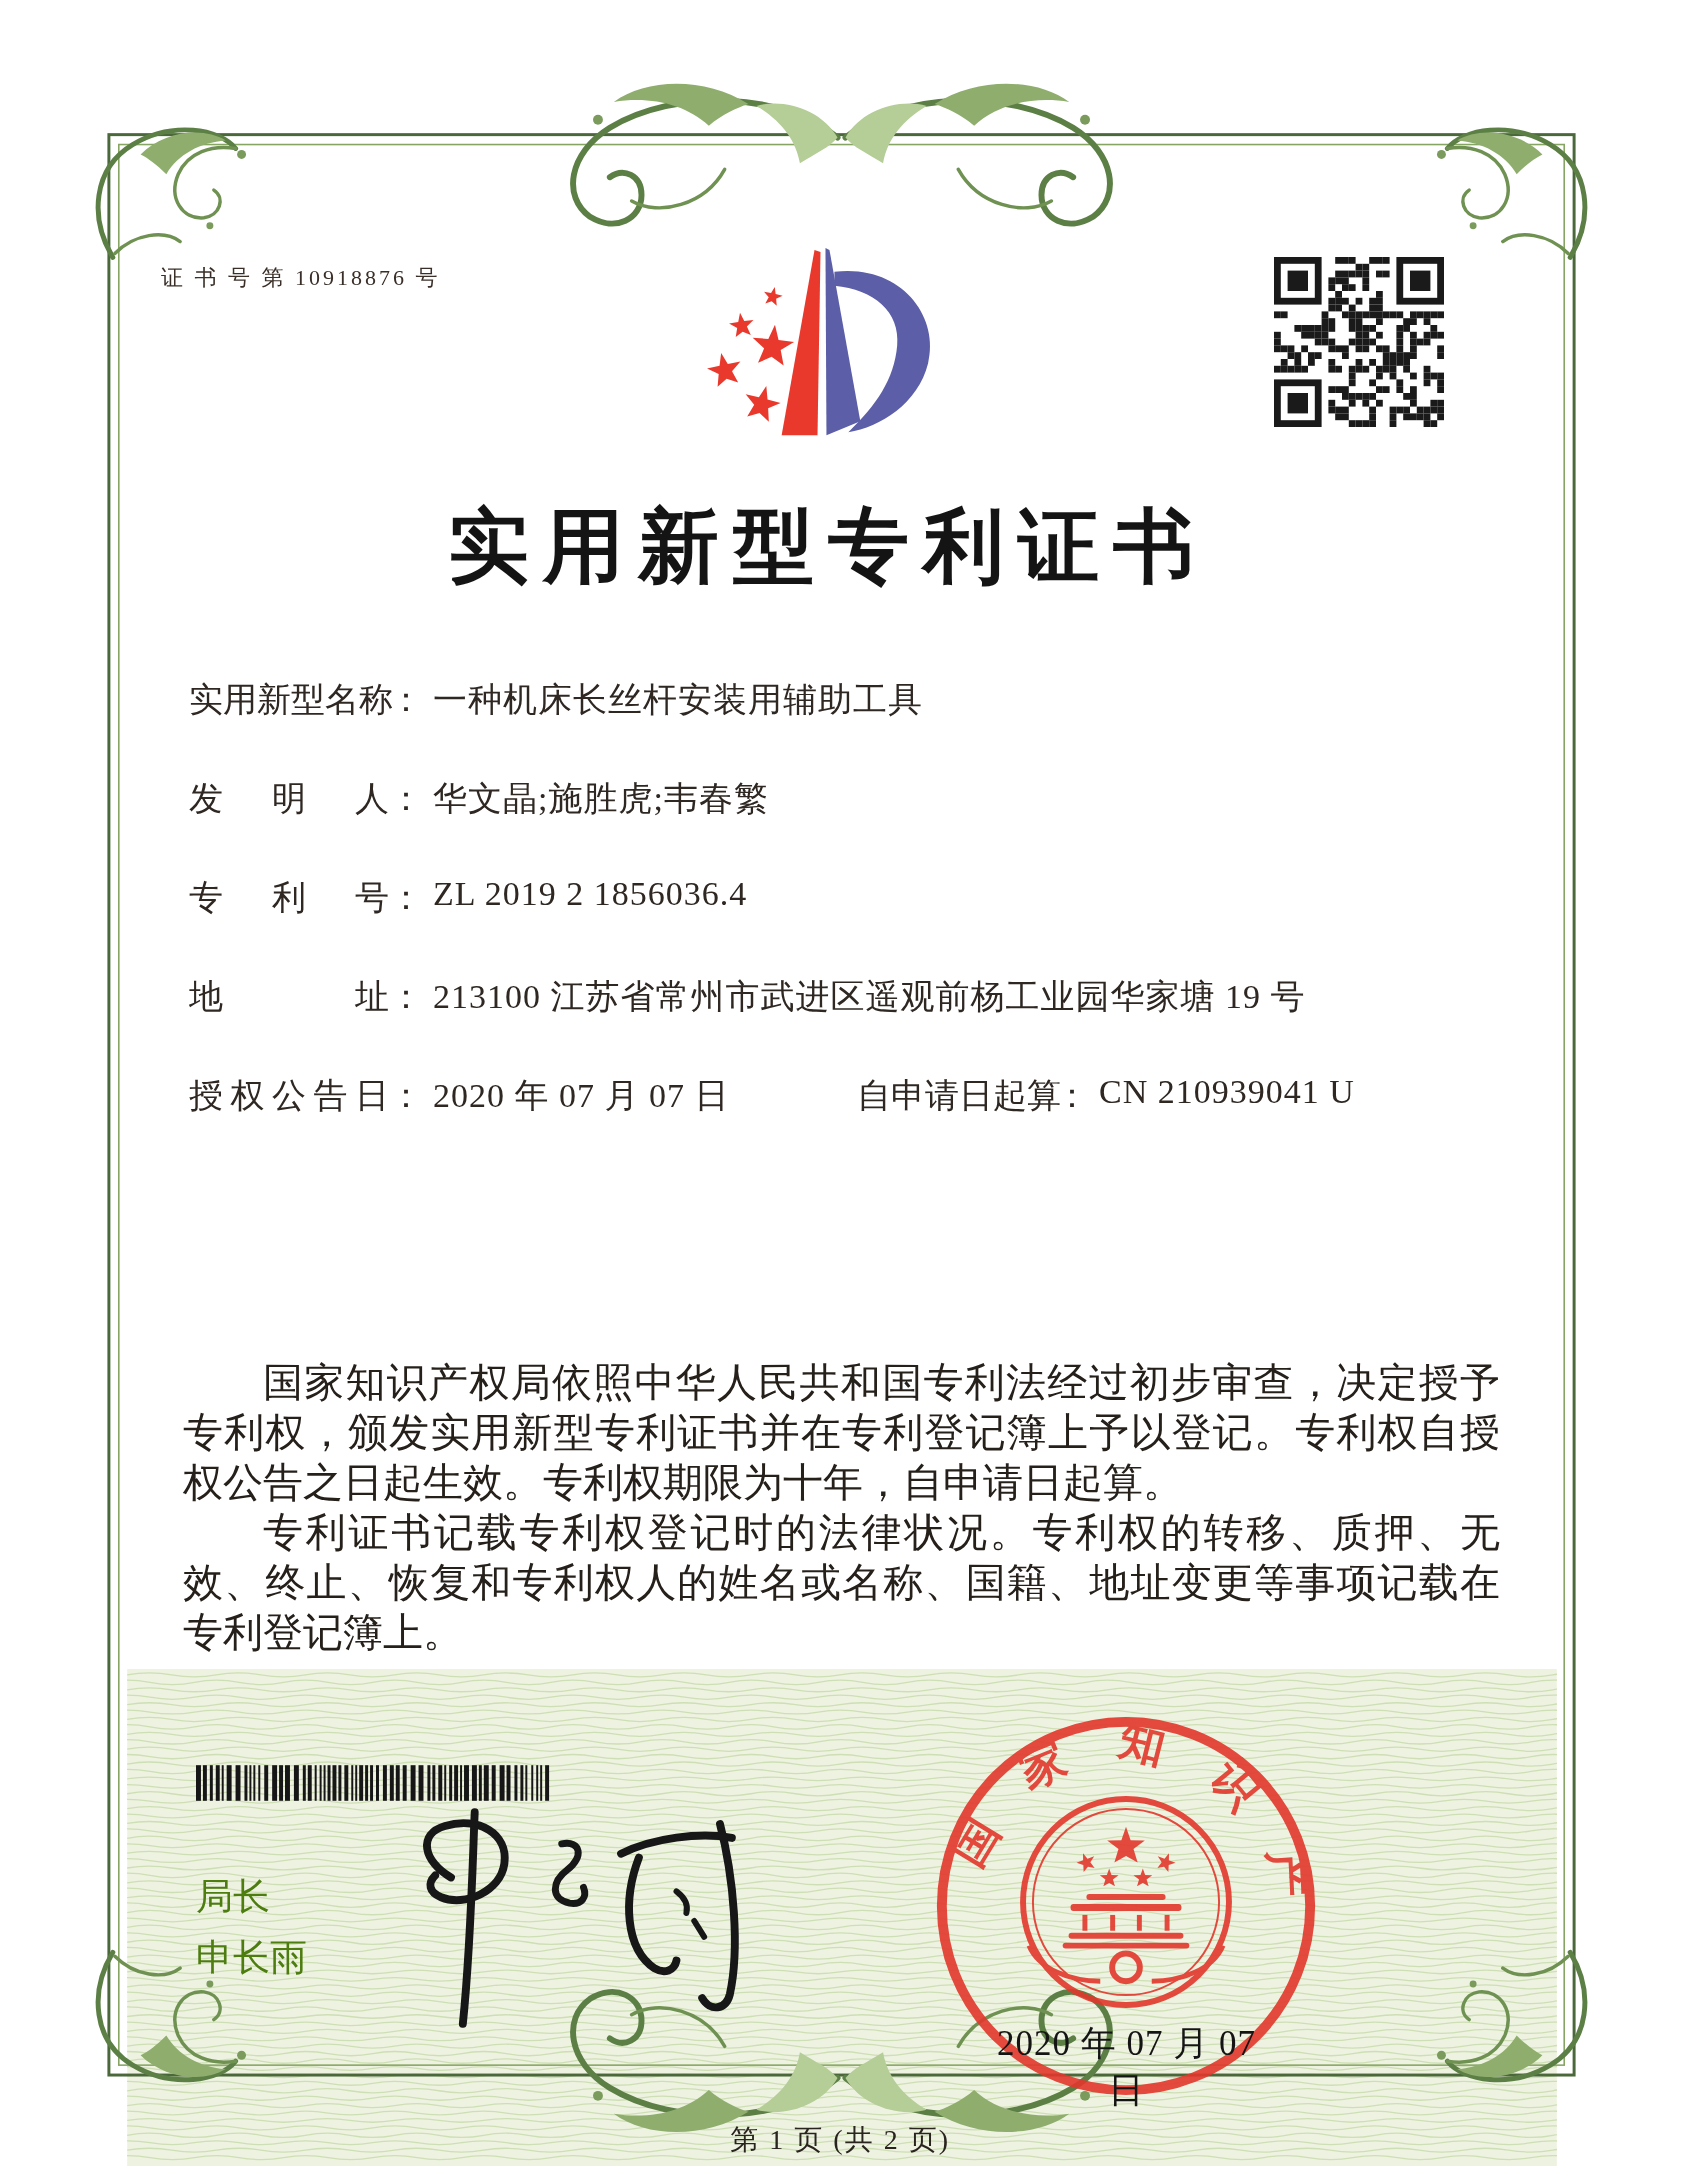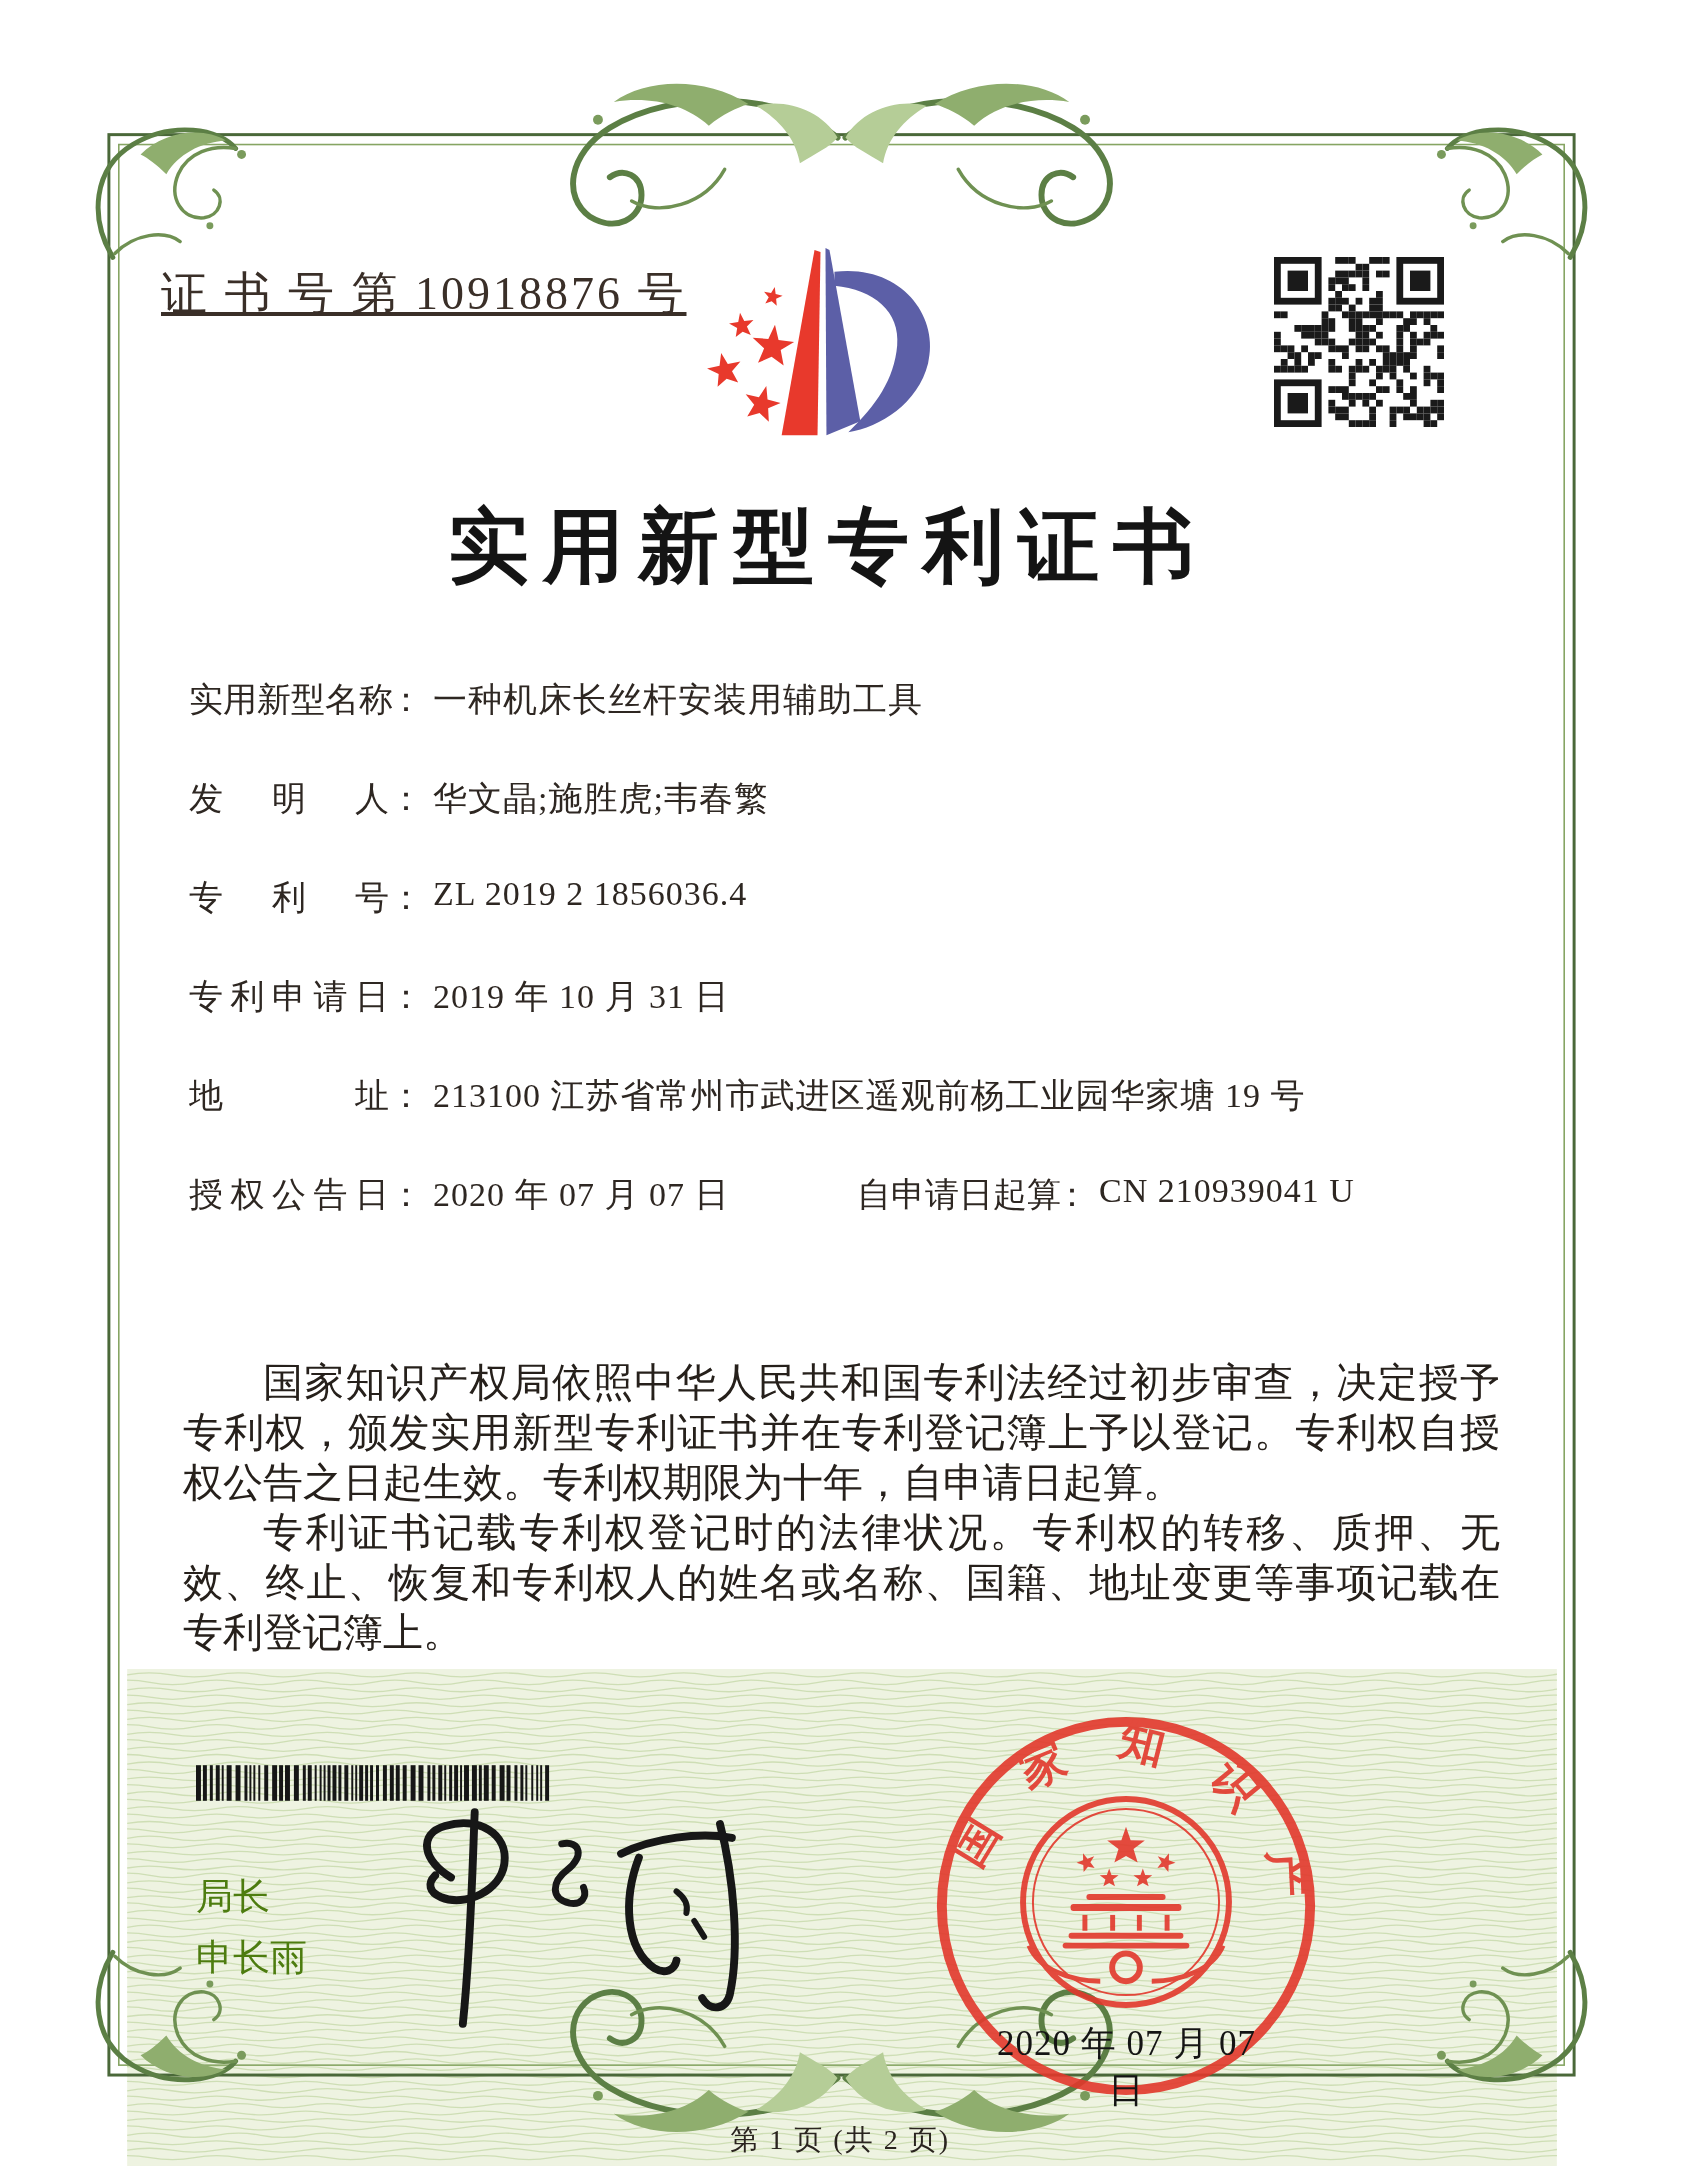--- a/index.html
+++ b/index.html
@@ -7,21 +7,21 @@
        font-family:"Liberation Serif","DejaVu Serif",serif;color:#2e2722;}
   .abs{position:absolute;}
   
   .frame{left:0;top:0;width:1683px;height:2178px;pointer-events:none;}
   .o-s{stroke:#5c7f45;fill:none;stroke-width:5;stroke-linecap:round;}
   .o-s2{stroke:#6f9152;fill:none;stroke-width:3.5;stroke-linecap:round;}
   .o-f{fill:#8fae6e;}
   .o-f2{fill:#b5cd97;}
   .o-d{fill:#7a9b5c;}
   
-  .cert-no{left:161px;top:263px;font-size:46px;letter-spacing:3px;color:#3a2f28;text-decoration:underline;}
+  .cert-no{left:161px;top:263px;font-size:22px;letter-spacing:3px;color:#3a2f28;}
   .logo{left:665px;top:234px;width:307px;height:244px;}
   .qr{left:1274px;top:257px;width:170px;height:170px;}
   .title{left:0;top:493px;width:1656px;text-align:center;font-size:81px;
          font-weight:bold;letter-spacing:14px;color:#141414;}
   
   .fields{left:189px;top:677px;width:1317px;font-size:34px;}
   .row{height:42px;margin-bottom:57px;white-space:nowrap;}
   .flabel{display:inline-block;width:200px;text-align:justify;text-align-last:justify;
           vertical-align:top;}
   .fcolon{display:inline-block;vertical-align:top;}
@@ -397,23 +397,20 @@
   <div class="row">
     <span class="flabel">实用新型名称</span><span class="fcolon">：</span><span class="fvalue">一种机床长丝杆安装用辅助工具</span>
   </div>
   <div class="row">
     <span class="flabel">发明人</span><span class="fcolon">：</span><span class="fvalue">华文晶;施胜虎;韦春繁</span>
   </div>
   <div class="row">
     <span class="flabel">专利号</span><span class="fcolon">：</span><span class="fvalue">ZL 2019 2 1856036.4</span>
   </div>
   <div class="row">
-    <span class="flabel">专利申请日</span><span class="fcolon">：</span><span class="fvalue">2019 年 10 月 31 日</span>
-  </div>
-  <div class="row">
     <span class="flabel">地址</span><span class="fcolon">：</span><span class="fvalue">213100 江苏省常州市武进区遥观前杨工业园华家塘 19 号</span>
   </div>
   <div class="row">
     <span class="flabel">授权公告日</span><span class="fcolon">：</span><span class="fvalue">2020 年 07 月 07 日</span>
     <span class="grant-right">
       <span class="flabel">自申请日起算</span><span class="fcolon">：</span><span class="fvalue">CN 210939041 U</span>
     </span>
   </div>
 </div>
 

